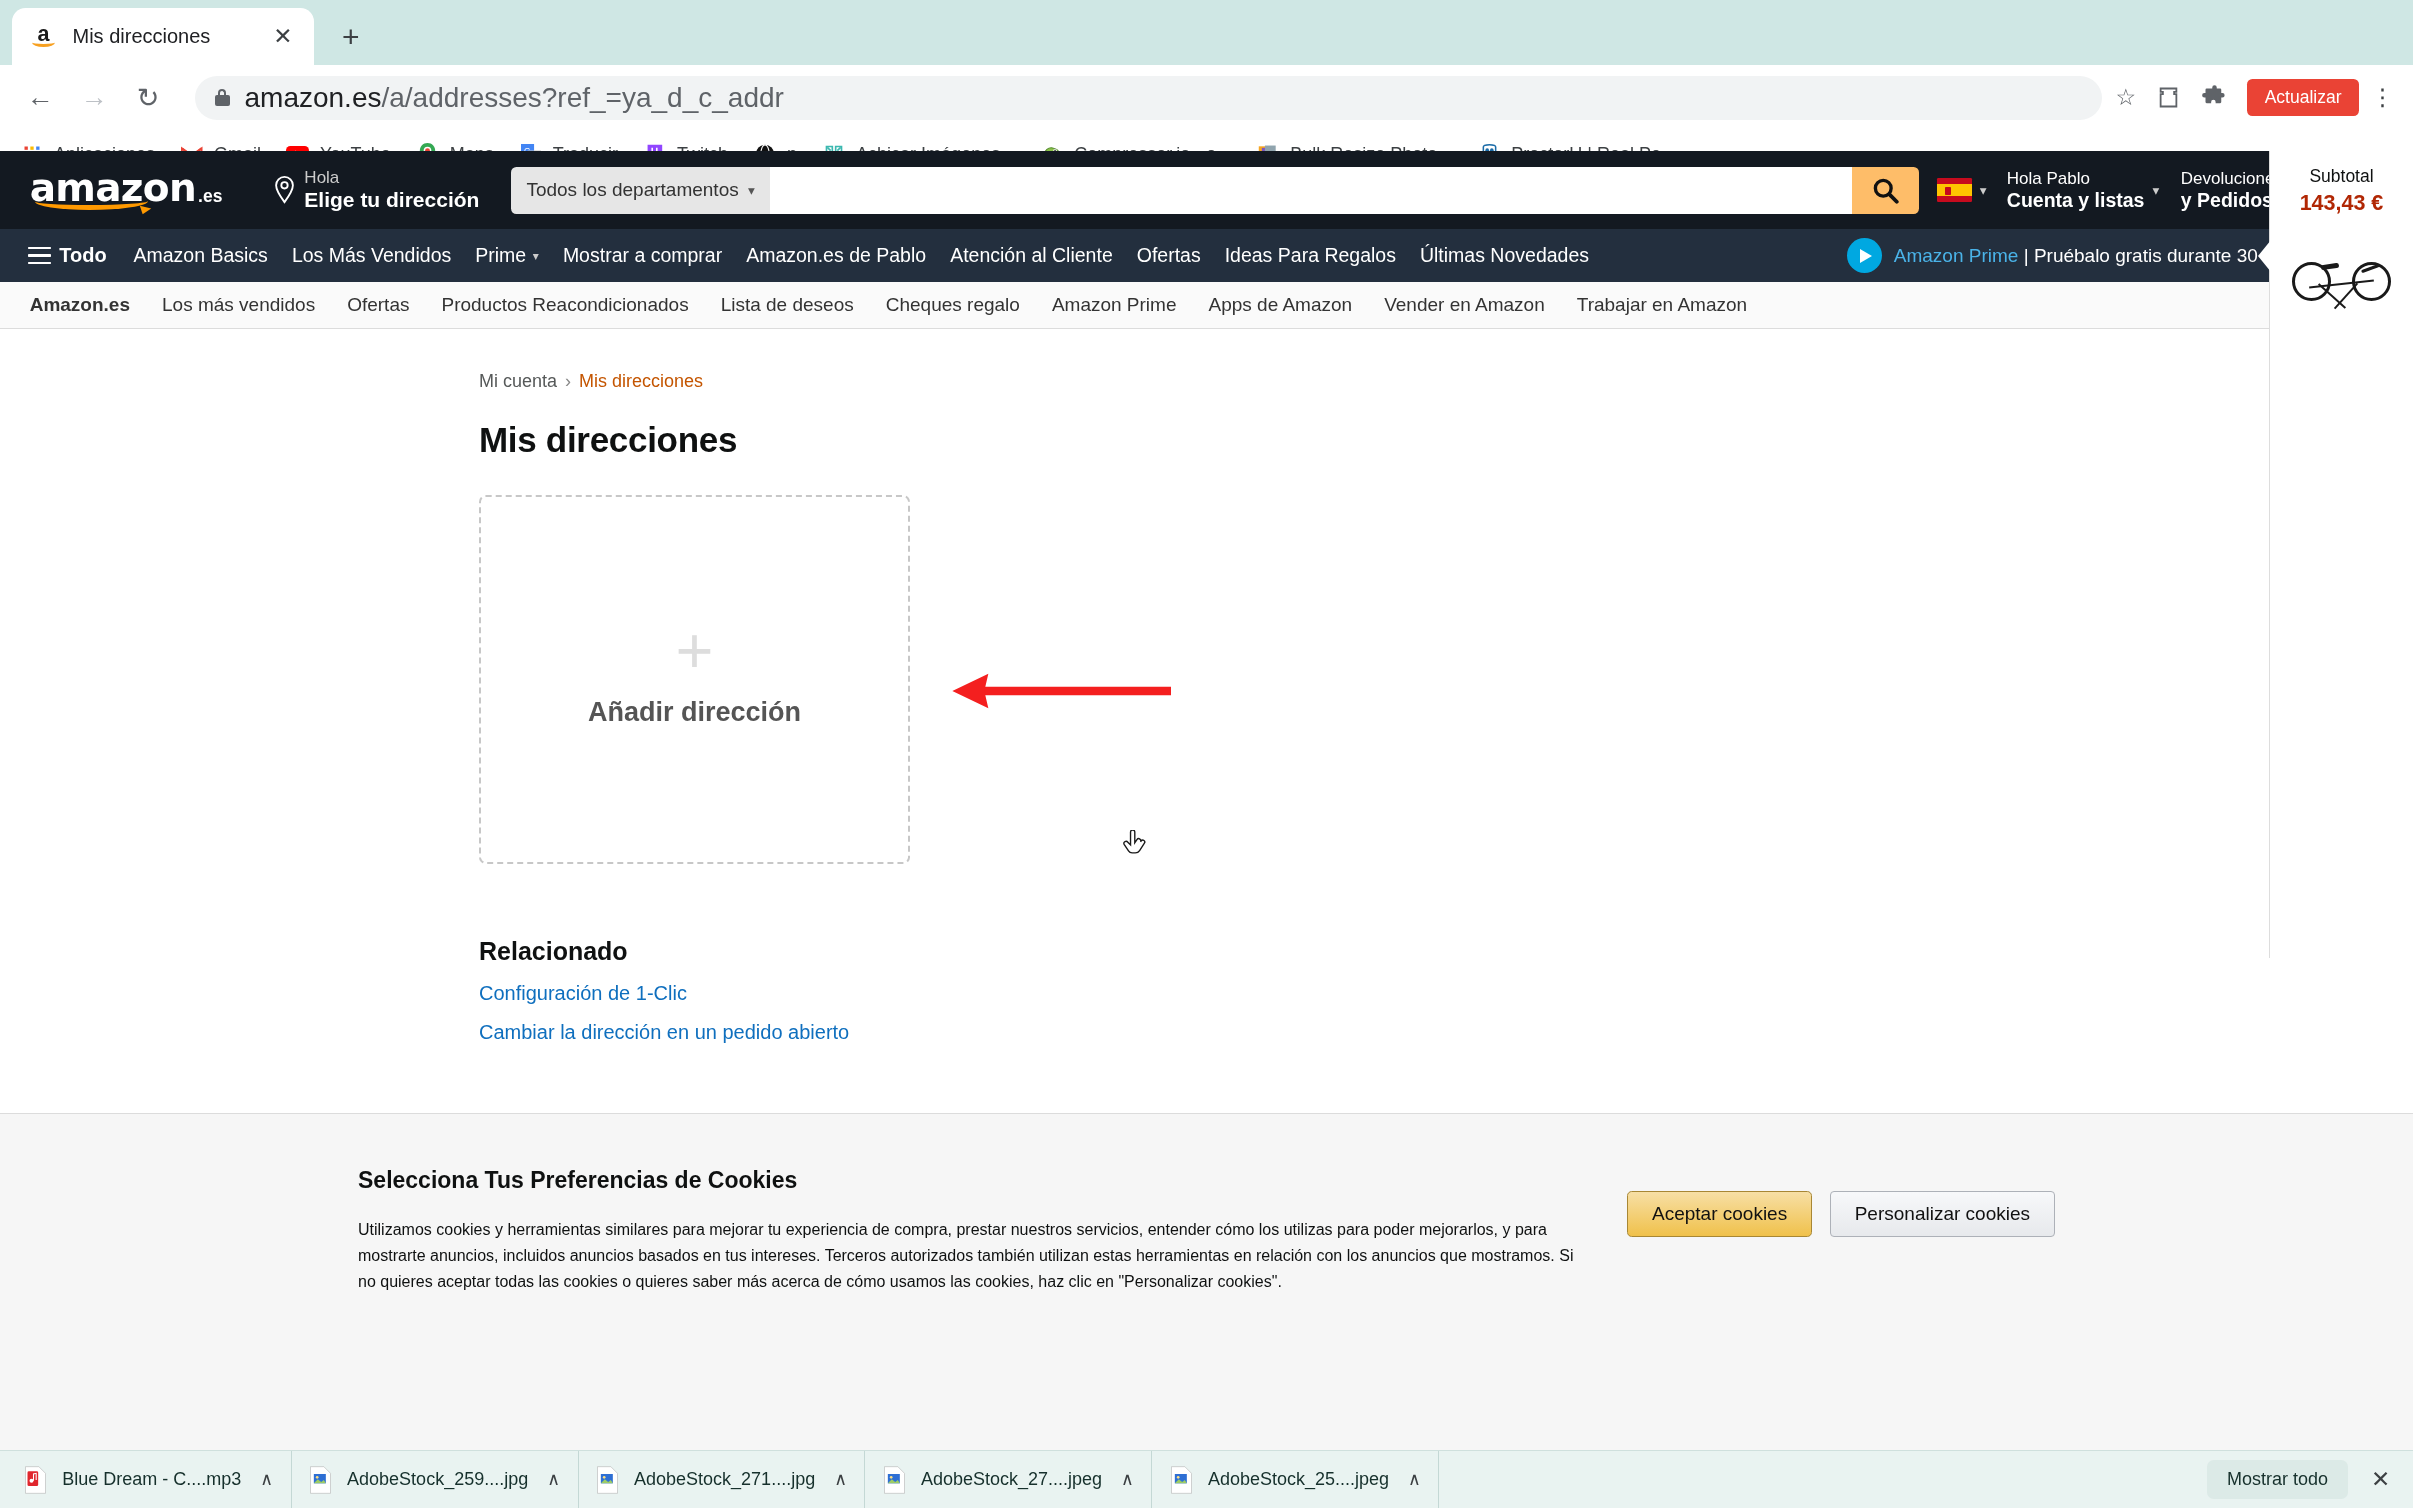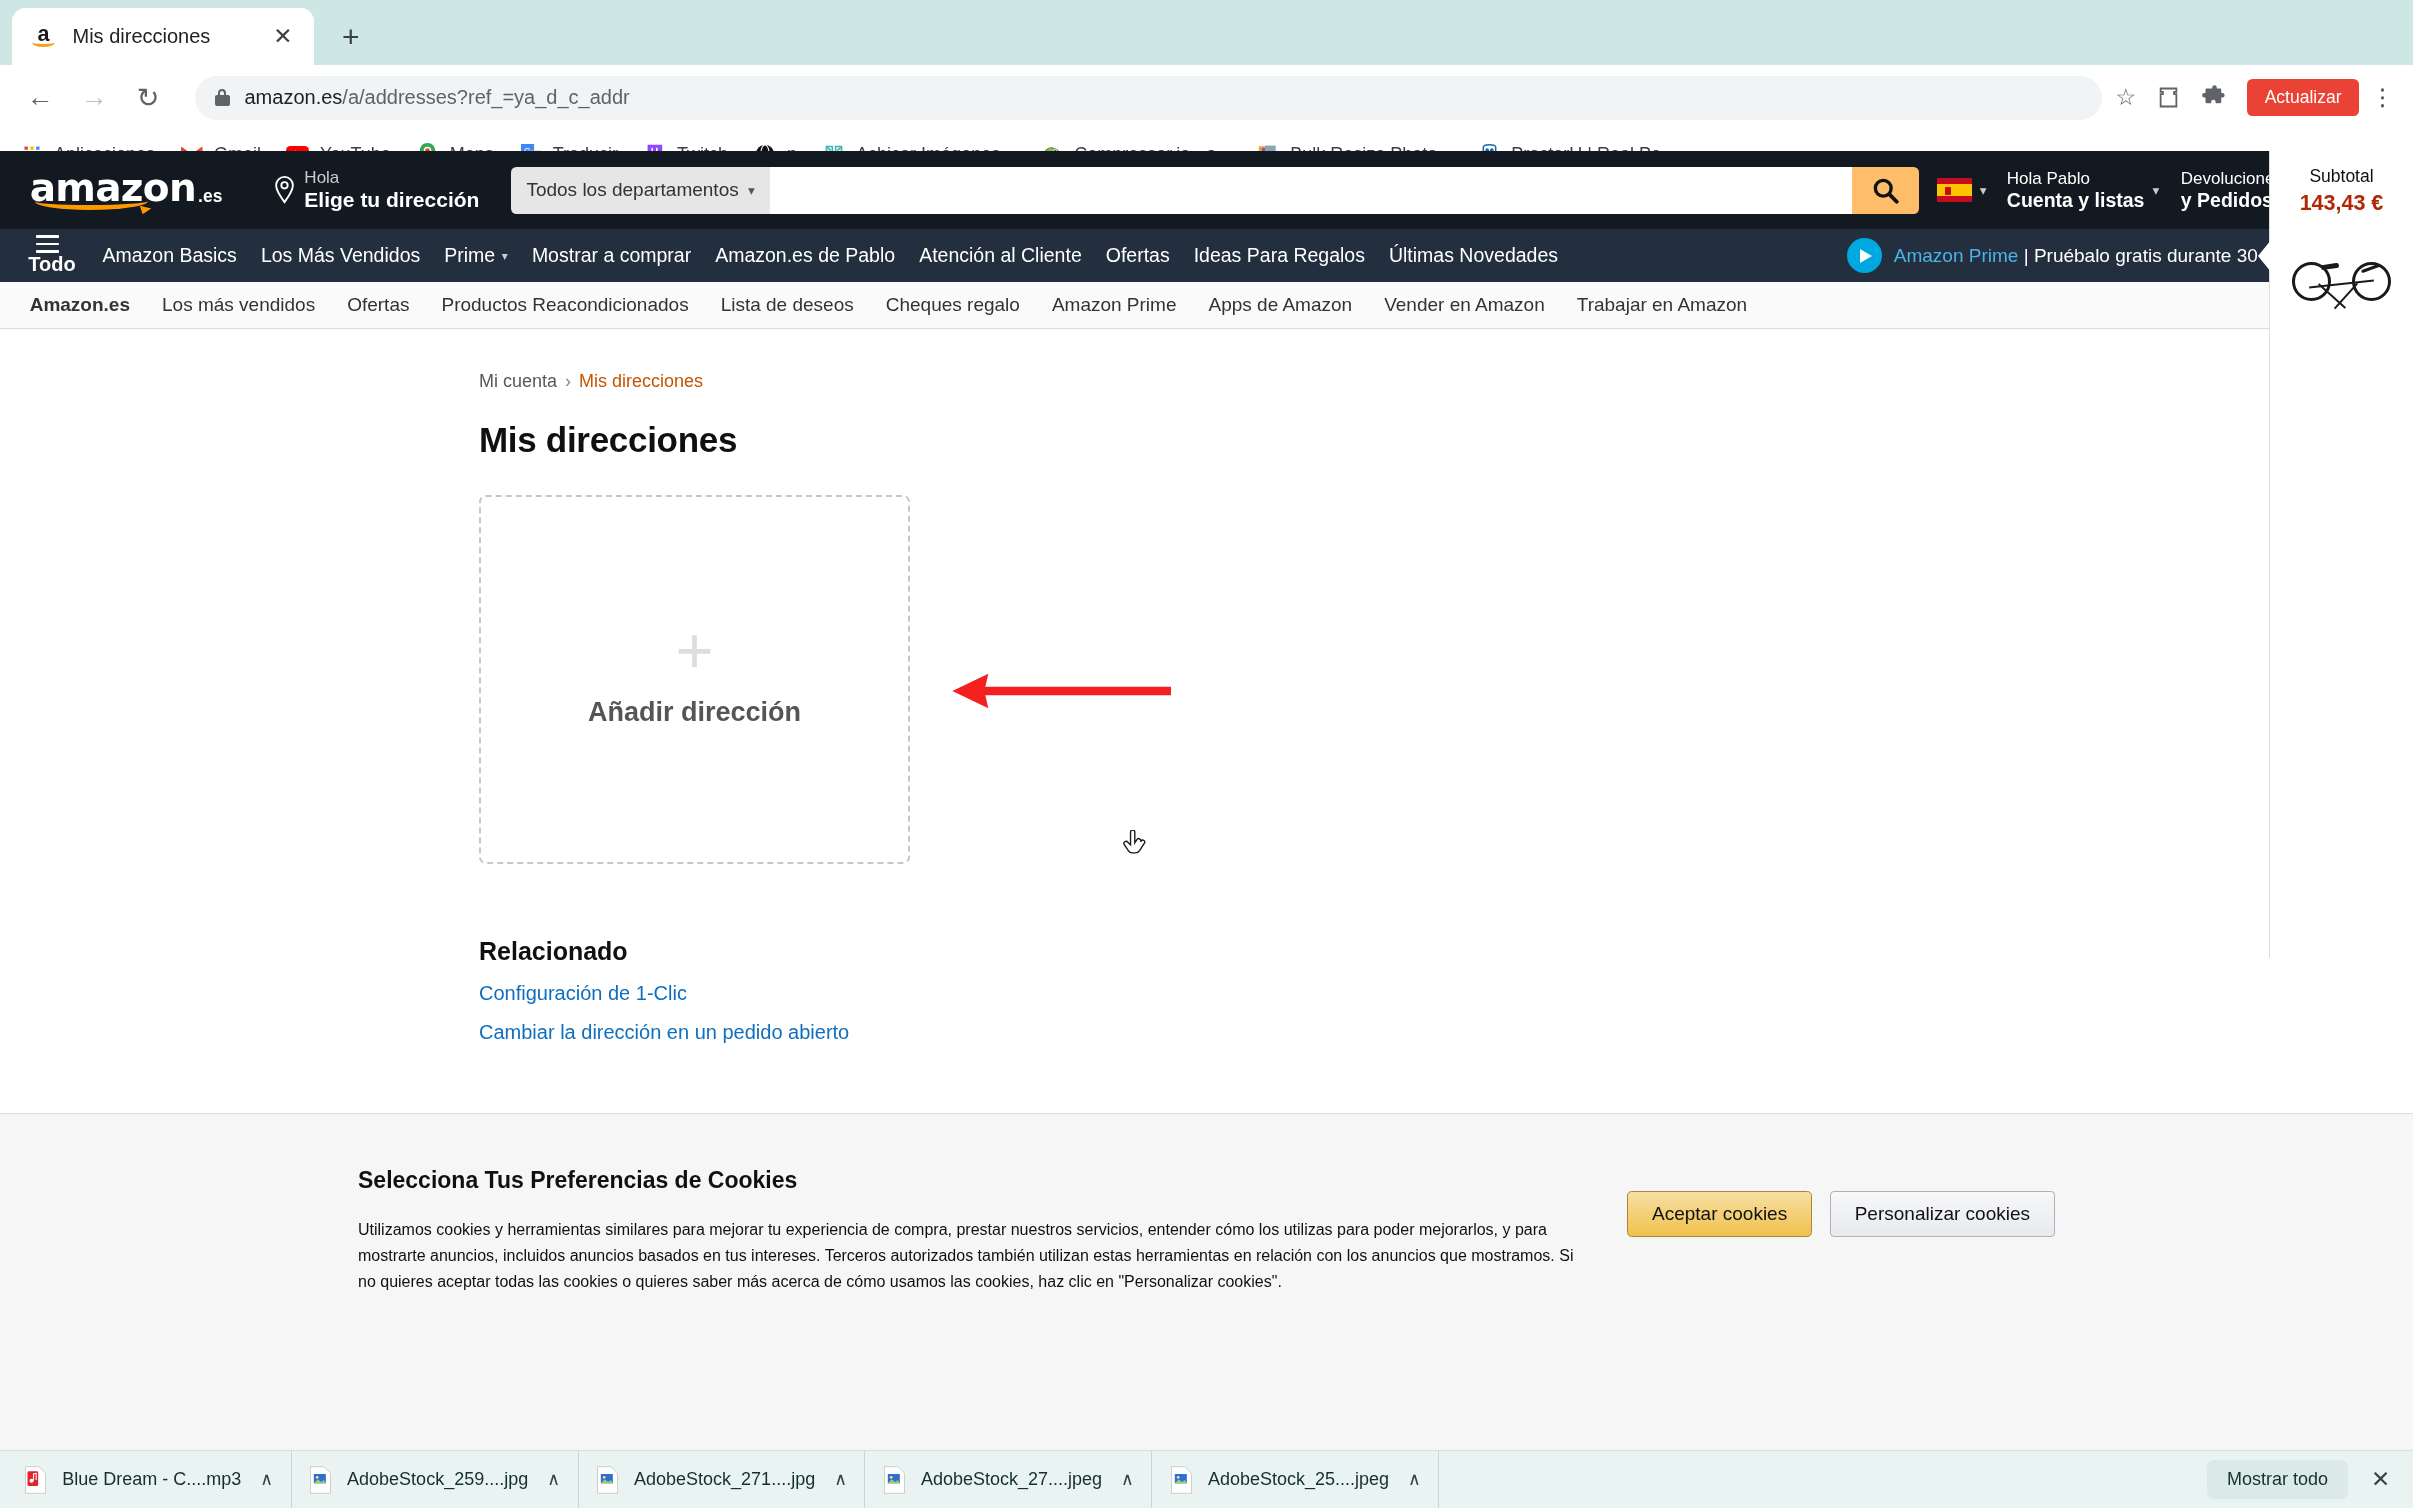--- a/index.html
+++ b/index.html
@@ -34,21 +34,21 @@
   .toolbar { height: 65px; background: #ffffff; display: flex; align-items: center; padding: 0 19px; }
   .nav-btn { width: 42px; height: 42px; display: flex; align-items: center; justify-content: center; font-size: 27px; color: #5f6368; margin-right: 12px; cursor: pointer; }
   .nav-btn.disabled { color: #bdc1c6; }
   .omnibox {
     flex: 1; height: 44px; background: #f1f3f4; border-radius: 22px;
     display: flex; align-items: center; padding: 0 20px; margin: 0 13.5px;
   }
   .lock-icon { width: 15px; height: 17.5px; position: relative; margin-right: 15px; flex: 0 0 15px; }
   .lock-icon .body { position:absolute; bottom:0; width: 15px; height: 10.8px; background: #5f6368; border-radius: 2px; }
   .lock-icon .shackle { position:absolute; top:0; left: 3.4px; width: 8px; height: 7.4px; border: 2.4px solid #5f6368; border-bottom: none; border-radius: 4px 4px 0 0; }
-  .url { font-size: 20px; color: #202124; white-space: nowrap; }
+  .url { font-size: 28px; color: #202124; white-space: nowrap; }
   .url .dim { color: #5f6368; }
   .star-icon { font-size: 23px; color: #5f6368; margin-right: 19px; cursor: pointer; }
   .ext-icon { width: 27px; height: 27px; margin-right: 19px; cursor: pointer; position: relative;}
   .update-btn {
     background: #ea4335; color: #fff; font-size: 17.5px; border-radius: 5.4px;
     padding: 8px 17.5px; margin-right: 12px; cursor: pointer; white-space: nowrap;
   }
   .menu-dots { font-size: 23px; color: #3c4043; cursor: pointer; letter-spacing: 0; line-height: 0.6; }
 
   .bookmarks { height: 48px; background: #ffffff; display: flex; align-items: center; padding: 0 19px; overflow: hidden; }
@@ -87,21 +87,21 @@
   .flag:before { content:""; position: absolute; top: 6px; left: 0; right: 0; height: 12px; background: #ffc400;}
   .flag:after { content:""; position: absolute; top: 9.4px; left: 8px; width: 6px; height: 7.4px; background: #c60b1e; border-radius: 0.7px;}
   .caretd { margin-left: 8px; font-size: 13.5px; color: #ccc; }
 
   .cart { display: flex; align-items: flex-end; padding: 6.7px 13.5px 6.7px 6.7px; cursor: pointer; position: relative;}
   .cart-ico { width: 42px; height: 35px; position: relative; }
   .cart-count { position: absolute; top: -2.7px; left: 20px; color: #f08804; font-weight: bold; font-size: 23px; }
   .cart-label { font-size: 19.5px; font-weight: bold; color: #fff; margin-left: 4px; margin-bottom: 1.3px;}
 
   .amz-nav { height: 53px; background: #232f3e; display: flex; align-items: center; padding-left: 17.5px; position: relative; }
-  .nav-all { display: flex; align-items: center; padding: 6.7px 10.8px; cursor: pointer; margin-right: 4px; flex-direction: column;}
+  .nav-all { display: flex; align-items: center; padding: 6.7px 10.8px; cursor: pointer; margin-right: 4px;}
   .burger { width: 23px; height: 17.5px; margin-right: 8px; display: flex; flex-direction: column; justify-content: space-between;}
   .burger i { display: block; height: 2.7px; background: #fff; border-radius: 0.7px;}
   .nav-all span { color: #fff; font-size: 20px; font-weight: bold; }
   .nav-link { color: #fff; font-size: 19.5px; padding: 6.7px 12px; cursor: pointer; white-space: nowrap; display:flex; align-items:center;}
   .nav-link .caret { font-size: 12px; margin-left: 6.7px; color: #ccc;}
 
   .prime-promo { position: absolute; right: 114px; top: 0; height: 53px; display: flex; align-items: center; cursor: pointer;}
   .prime-play { width: 35px; height: 35px; border-radius: 50%; background: #00a8e1; display: flex; align-items: center; justify-content: center; margin-right: 12px;}
   .prime-play .tri { width: 0; height: 0; border-left: 12px solid #fff; border-top: 7.4px solid transparent; border-bottom: 7.4px solid transparent; margin-left: 3.4px;}
   .prime-txt { font-size: 19px; color: #fff; white-space: nowrap;}

